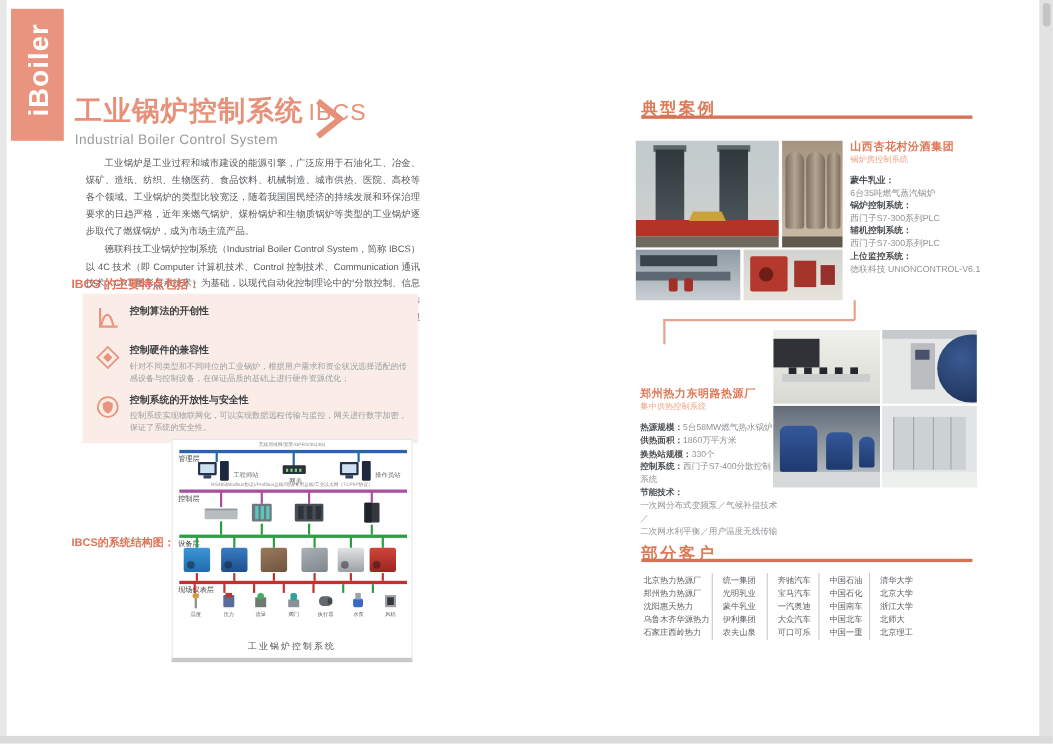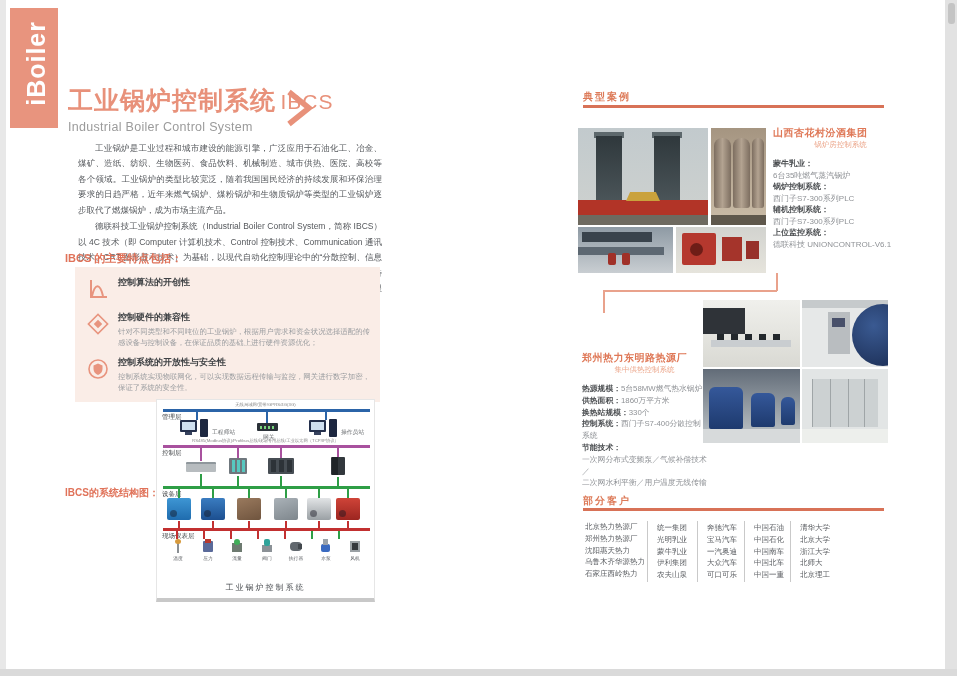--- a/index.html
+++ b/index.html
@@ -89,21 +89,21 @@
   .t2 i.a { left:1px; top:2px; width:10px; height:11px; background:#5a6a9a; border-radius:1px; } .t2 i.b { left:3px; top:0px; width:6px; height:4px; background:#b8392f; }
   .t3 i.a { left:1px; top:4px; width:10px; height:9px; background:#6d7a70; } .t3 i.b { left:3px; top:0; width:6px; height:6px; background:#3fae58; border-radius:50%; }
   .t4 i.a { left:1px; top:6px; width:10px; height:7px; background:#8b9196; } .t4 i.b { left:3px; top:0; width:6px; height:7px; background:#2fa39a; border-radius:2px; }
   .t5 i.a { left:0; top:3px; width:12px; height:9px; background:#62686e; border-radius:4px; } .t5 i.b { left:8px; top:5px; width:4px; height:5px; background:#43484d; }
   .t6 i.a { left:1px; top:5px; width:9px; height:8px; background:#3a6ac0; border-radius:2px; } .t6 i.b { left:3px; top:0; width:5px; height:6px; background:#9aa2aa; }
   .t7 i.a { left:1px; top:2px; width:10px; height:11px; background:#9aa0a4; } .t7 i.b { left:3px; top:4px; width:6px; height:7px; background:#34383c; }
   .diagram-caption { position:absolute; left:0; right:0; top:182px; text-align:center; font-size:8px;
                      letter-spacing:2px; color:#4d5054; }
 
   
-  .sec-header { position:absolute; font-size:10px; font-weight:700; color:#DD7A58; letter-spacing:2px; }
+  .sec-header { position:absolute; font-size:15px; font-weight:700; color:#DD7A58; letter-spacing:2px; }
   .sec-rule { position:absolute; width:301px; height:3px; background:#D87257; }
   .sh-cases { left:577px; top:90px; } .sr-cases { left:577px; top:105px; }
   .sh-cust  { left:577px; top:494px; } .sr-cust { left:577px; top:508px; }
 
   .photo { position:absolute; overflow:hidden; }
   .ph-towers { left:572px; top:128px; width:130px; height:97px; background:linear-gradient(180deg,#c2cacd,#cfd2cf); }
   .ph-towers .tw { position:absolute; top:8px; width:26px; height:64px; background:linear-gradient(180deg,#2f383c,#4a5458); }
   .ph-towers .cap { position:absolute; top:4px; width:30px; height:6px; background:#5d686c; }
   .ph-towers .band { position:absolute; left:0; right:0; top:72px; height:15px; background:#b23427; }
   .ph-towers .roof { position:absolute; left:48px; top:64px; width:34px; height:9px; background:#caa23c;
@@ -119,21 +119,21 @@
   .ph-red { left:670px; top:227px; width:90px; height:46px; background:linear-gradient(180deg,#d2d3cf,#e6e4dc); }
   .ph-red .m1 { position:absolute; left:6px; top:6px; width:34px; height:32px; background:#b5382e; border-radius:2px; }
   .ph-red .door { position:absolute; left:14px; top:16px; width:13px; height:13px; background:#6e1d17; border-radius:50%; }
   .ph-red .m2 { position:absolute; left:46px; top:10px; width:20px; height:24px; background:#a5342b; }
   .ph-red .m3 { position:absolute; left:70px; top:14px; width:13px; height:18px; background:#97302a; }
 
   .case-text { position:absolute; }
   .ct-1 { left:767px; top:126px; width:135px; }
   .ct-2 { left:576px; top:351px; width:125px; }
   .case-title { font-size:10px; font-weight:700; color:#DF7857; letter-spacing:.5px; }
-  .case-sub { font-size:7.5px; color:#ECA78C; margin-bottom:8px;text-align:center; }
+  .case-sub { font-size:7.5px; color:#ECA78C; margin-bottom:8px; }
   .case-line { font-size:8px; line-height:11.5px; color:#8f9296; }
   .case-line b { color:#4c4f52; font-weight:700; }
   .ct-2 .case-line { font-size:7.8px; line-height:11.8px; }
 
   .connector { position:absolute; background:#E9A28C; }
   .conn-v1 { left:770px; top:273px; width:1.5px; height:18px; }
   .conn-h  { left:597px; top:290px; width:174px; height:1.5px; }
   .conn-v2 { left:597px; top:290px; width:1.5px; height:23px; }
 
   .grid2 { position:absolute; left:697px; top:300px; width:185px; height:143px;
@@ -150,21 +150,21 @@
   .g-boiler .pipe { position:absolute; left:0; top:0; width:100%; height:8px; background:#c6cacc; }
   .g-hall { position:relative; background:linear-gradient(180deg,#626c78,#c4cacd); overflow:hidden; }
   .g-hall .bb { position:absolute; border-radius:6px 6px 2px 2px; background:linear-gradient(180deg,#35589a,#1e3a6e); }
   .g-hall .fl { position:absolute; left:0; right:0; bottom:0; height:14px; background:#d7dadb; }
   .g-cab { position:relative; background:#e2e5e5; overflow:hidden; }
   .g-cab .c { position:absolute; top:10px; bottom:16px; background:#ccd1d2; border-left:1px solid #9fa5a7; }
   .g-cab .fl { position:absolute; left:0; right:0; bottom:0; height:14px; background:#edefec; }
 
   .cust-grid { position:absolute; left:577px; top:521px; width:307px; display:flex; }
   .cust-col { padding:1px 0 1px 9px; border-left:1px solid #c9c9c9; }
-  .cust-col:first-child { border-left:none; padding-left:2px;font-family:Liberation Mono, monospace; }
+  .cust-col:first-child { border-left:none; padding-left:2px; }
   .cc-0 { width:64px; } .cc-1 { width:54px; } .cc-2 { width:50px; }
   .cc-3 { width:47px; } .cc-4 { width:46px; } .cc-5 { width:46px; }
   .cust-name { font-size:7.5px; line-height:11.8px; color:#5c5f63; white-space:nowrap; }
 
   
   .scroll-strip { position:absolute; left:945px; top:0; width:12px; height:676px; background:#e2e2e2; }
   .scroll-thumb { position:absolute; left:948px; top:3px; width:7px; height:21px; background:#c4c4c4; border-radius:3px; }
   .bottom-strip { position:absolute; left:0; top:669px; width:957px; height:7px; background:#dadada; }
 </style>
 </head>

